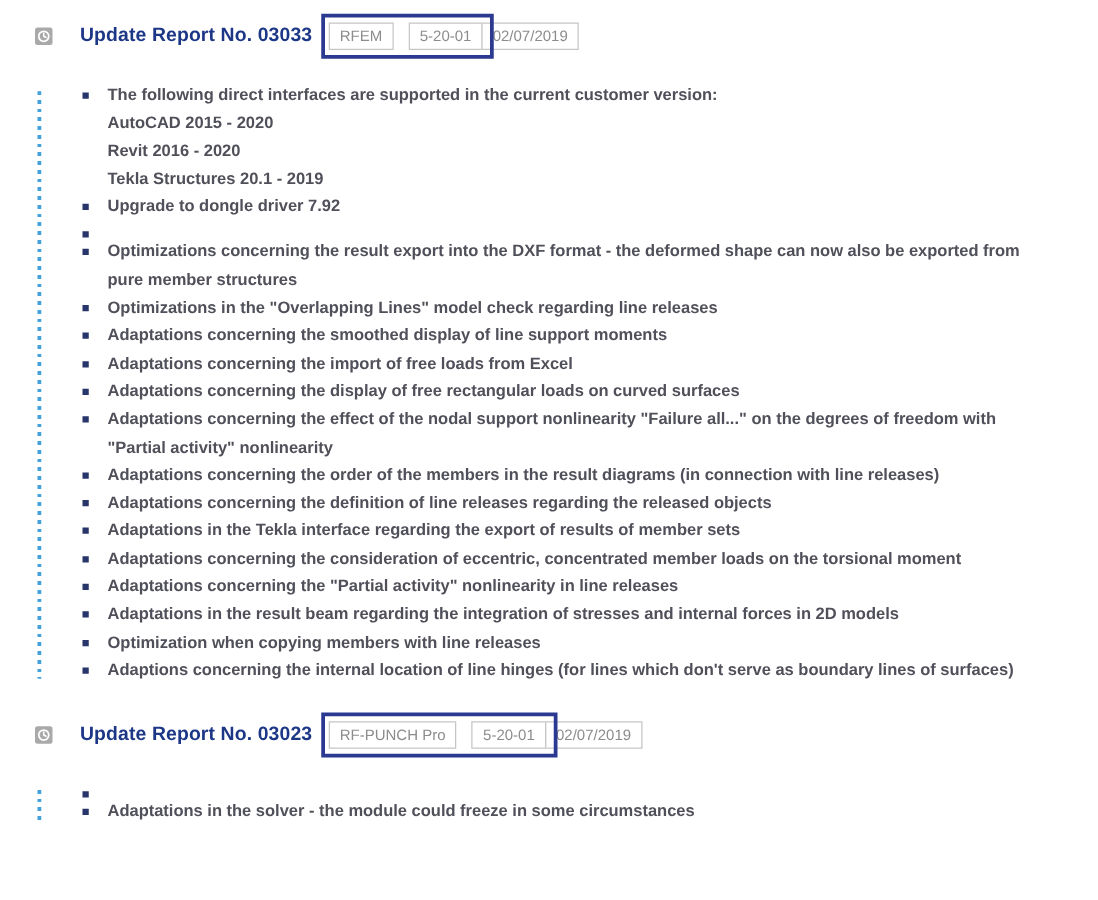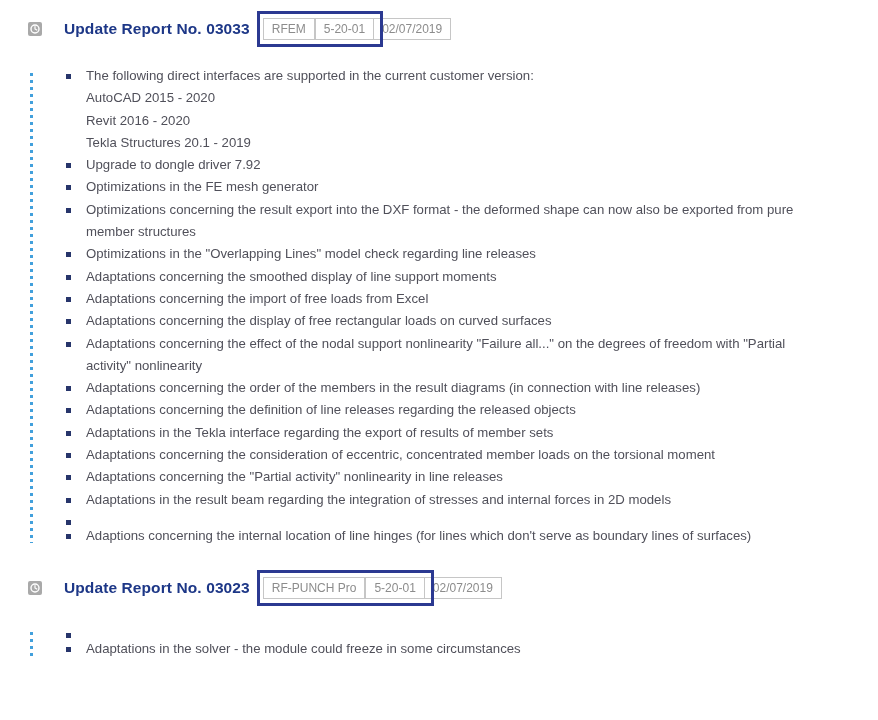--- a/index.html
+++ b/index.html
@@ -21,34 +21,34 @@
     margin-left:22px; font-size:15.5px; font-weight:bold; color:#1d3787;
     letter-spacing:0.1px; white-space:nowrap;
   }
   .tags { display:inline-flex; align-items:center; margin-left:13px; position:relative; }
   .tag {
     display:inline-flex; align-items:center; justify-content:center;
     height:20px; padding:10px 8px; border:1px solid #c6c6c6; background:#ffffff;
     font-size:12px; color:#8c8c8c; white-space:nowrap;
   }
   .hl-group { position:relative; display:inline-flex; align-items:center; }
-  .hl-group .tag + .tag { margin-left:0; }
+  .hl-group .tag + .tag { margin-left:12px; }
   .highlight-rect {
     position:absolute; left:-6px; right:-9px; top:-7px; bottom:-7px;
     border:3px solid #2b3991; pointer-events:none; z-index:2;
   }
   .tag.date { margin-left:-1px; }
 
   
   .bullet-list { position:relative; list-style:none; margin-top:21px; padding-bottom:2px; }
   .timeline {
     position:absolute; left:8px; top:8px; bottom:6px; width:3px;
     background:repeating-linear-gradient(to bottom, #42a0dc 0 3px, transparent 3px 7px);
   }
-  .line { display:flex; align-items:flex-start; line-height:22.3px; font-size:13.2px; }
+  .line { display:flex; align-items:flex-start; line-height:22.3px; font-size:13.2px;font-weight:bold; }
   .bullet {
     flex:0 0 5px; width:5px; height:5px; background:#27356b;
     margin:9px 0 0 44px;
   }
   .line .txt { margin-left:15px; max-width:780px; }
   .line.cont { padding-left:64px; }
   .line.cont .txt { margin-left:0;text-align:right; }
 
   .section + .section { margin-top:24px; }
   .section-2 .section-header { margin-top:0; }
@@ -95,21 +95,20 @@
         </li>
         <li>
           <div class="line">
             <span class="bullet"></span>
             <span class="txt">Upgrade to dongle driver 7.92</span>
           </div>
         </li>
         <li>
           <div class="line">
             <span class="bullet"></span>
-            <span class="txt">Optimizations in the FE mesh generator</span>
           </div>
         </li>
         <li>
           <div class="line">
             <span class="bullet"></span>
             <span class="txt">Optimizations concerning the result export into the DXF format - the deformed shape can now also be exported from pure member structures</span>
           </div>
         </li>
         <li>
           <div class="line">
@@ -173,20 +172,21 @@
         </li>
         <li>
           <div class="line">
             <span class="bullet"></span>
             <span class="txt">Adaptations in the result beam regarding the integration of stresses and internal forces in 2D models</span>
           </div>
         </li>
         <li>
           <div class="line">
             <span class="bullet"></span>
+            <span class="txt">Optimization when copying members with line releases</span>
           </div>
         </li>
         <li>
           <div class="line">
             <span class="bullet"></span>
             <span class="txt">Adaptions concerning the internal location of line hinges (for lines which don't serve as boundary lines of surfaces)</span>
           </div>
         </li>
       </ul>
   </div>

